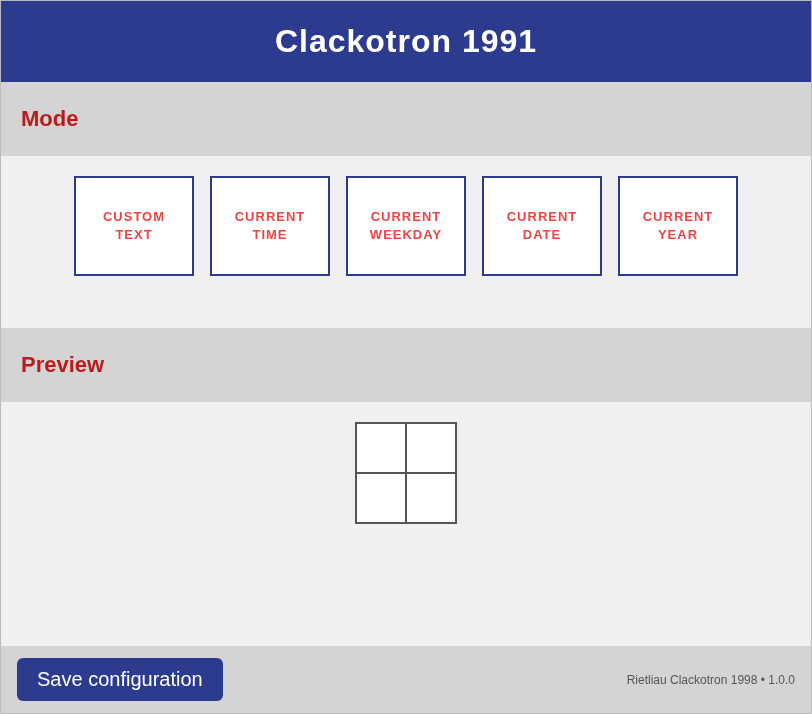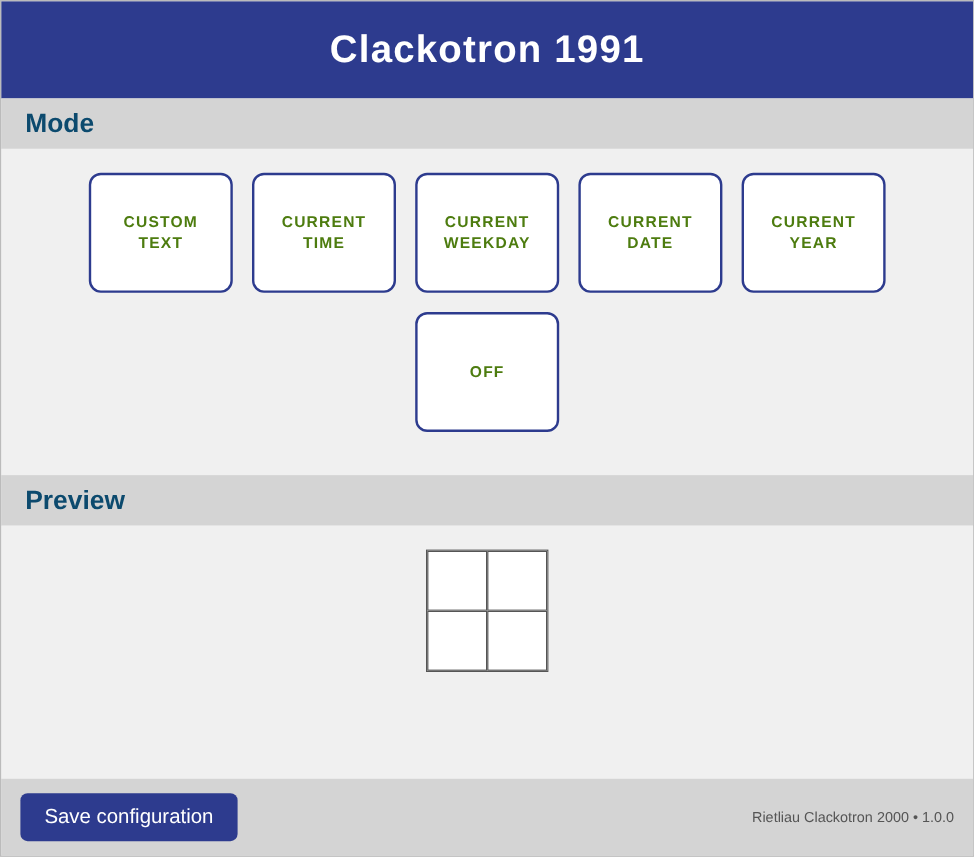--- a/index.html
+++ b/index.html
@@ -26,44 +26,44 @@
     }
 
     #header h1 {
       font-size: 32px;
       font-weight: bold;
       letter-spacing: 1px;
     }
 
     .section-label {
       background: #d4d4d4;
-      color: #0c4a6e;
+      color: #b91c1c;
       font-size: 22px;
       font-weight: bold;
-      padding: 8px 20px;
+      padding: 24px 20px;
       width: 100%;
     }
 
     #mode-section {
       background: #f0f0f0;
       padding: 20px 10px 20px 10px;
     }
 
     .mode-row {
       display: flex;
       justify-content: center;
       gap: 16px;
       margin-bottom: 16px;
     }
 
     .mode-btn {
       border: 2px solid #2d3b8e;
-      border-radius: 10px;
+      border-radius: 0;
       background: white;
-      color: #4d7c0f;
+      color: #ef4444;
       font-size: 13px;
       font-weight: bold;
       letter-spacing: 1px;
       text-transform: uppercase;
       width: 120px;
       height: 100px;
       cursor: pointer;
       display: flex;
       align-items: center;
       justify-content: center;
@@ -103,21 +103,21 @@
       justify-content: space-between;
       padding: 12px 16px;
     }
 
     #save-btn {
       background: #2d3b8e;
       color: white;
       border: none;
       border-radius: 6px;
       padding: 10px 20px;
-      font-size: 17px;
+      font-size: 20px;
       cursor: pointer;
       font-weight: 500;
       text-align: center;
     }
 
     #footer-credit {
       font-size: 12px;
       color: #555;
     }
   </style>
@@ -132,33 +132,32 @@
 
 <div id="mode-section">
   <div class="mode-row">
     <button class="mode-btn">CUSTOM<br>TEXT</button>
     <button class="mode-btn">CURRENT<br>TIME</button>
     <button class="mode-btn">CURRENT<br>WEEKDAY</button>
     <button class="mode-btn">CURRENT<br>DATE</button>
     <button class="mode-btn">CURRENT<br>YEAR</button>
   </div>
   <div class="mode-row">
-    <button class="mode-btn">OFF</button>
   </div>
 </div>
 
 <div class="section-label">Preview</div>
 
 <div id="preview-section">
   <div id="preview-content">
     <div class="preview-grid">
       <div class="preview-cell"></div>
       <div class="preview-cell"></div>
       <div class="preview-cell"></div>
       <div class="preview-cell"></div>
     </div>
   </div>
 </div>
 
 <div id="footer">
   <button id="save-btn">Save configuration</button>
-  <span id="footer-credit">Rietliau Clackotron 2000 • 1.0.0</span>
+  <span id="footer-credit">Rietliau Clackotron 1998 • 1.0.0</span>
 </div>
 
 </body></html>

